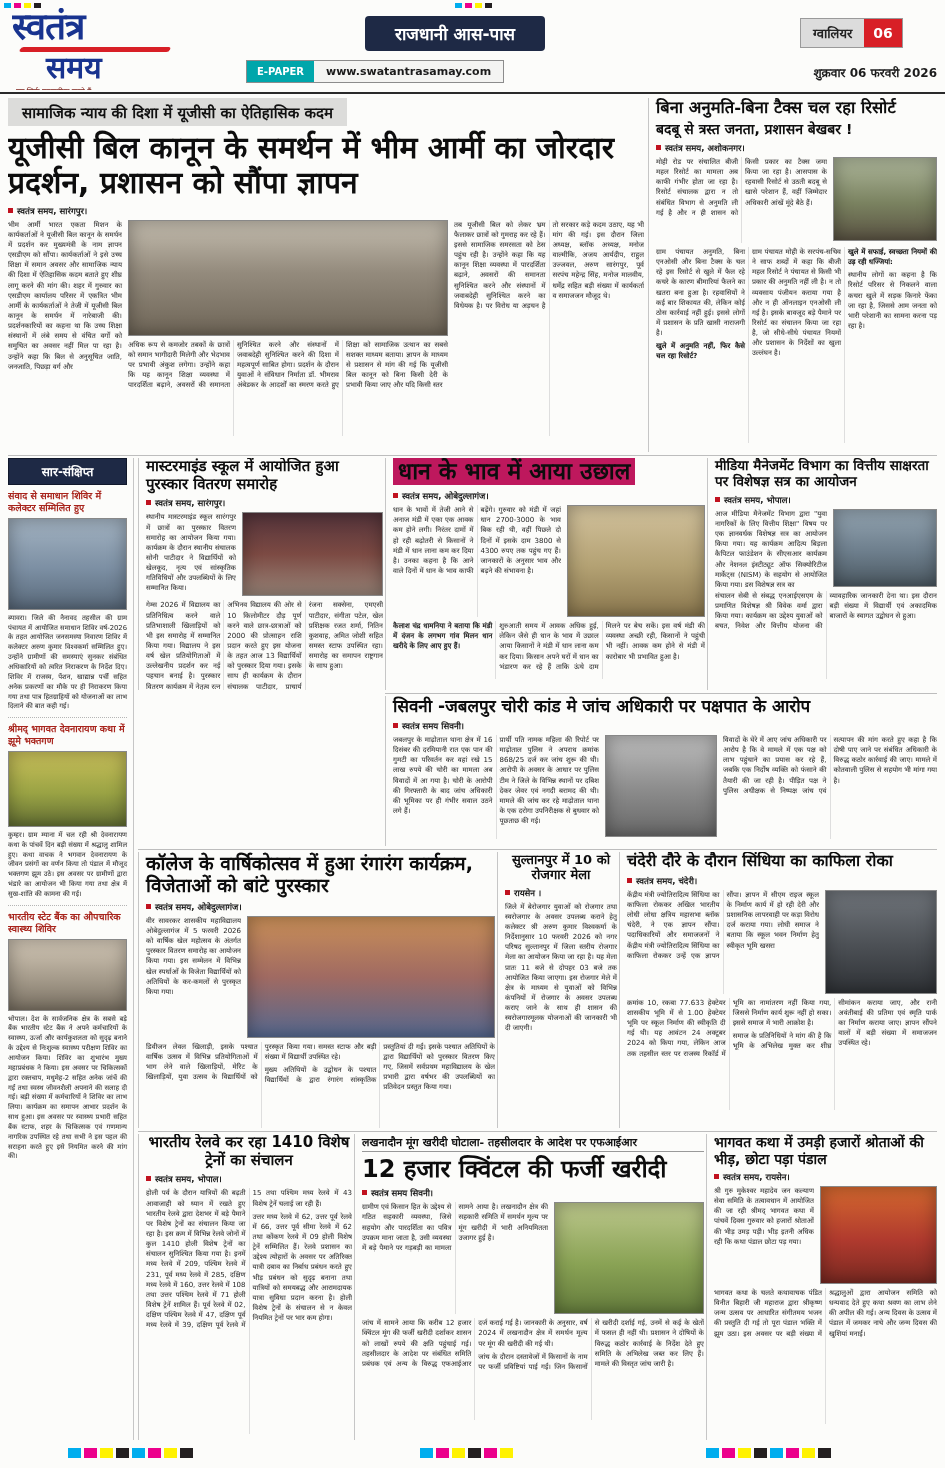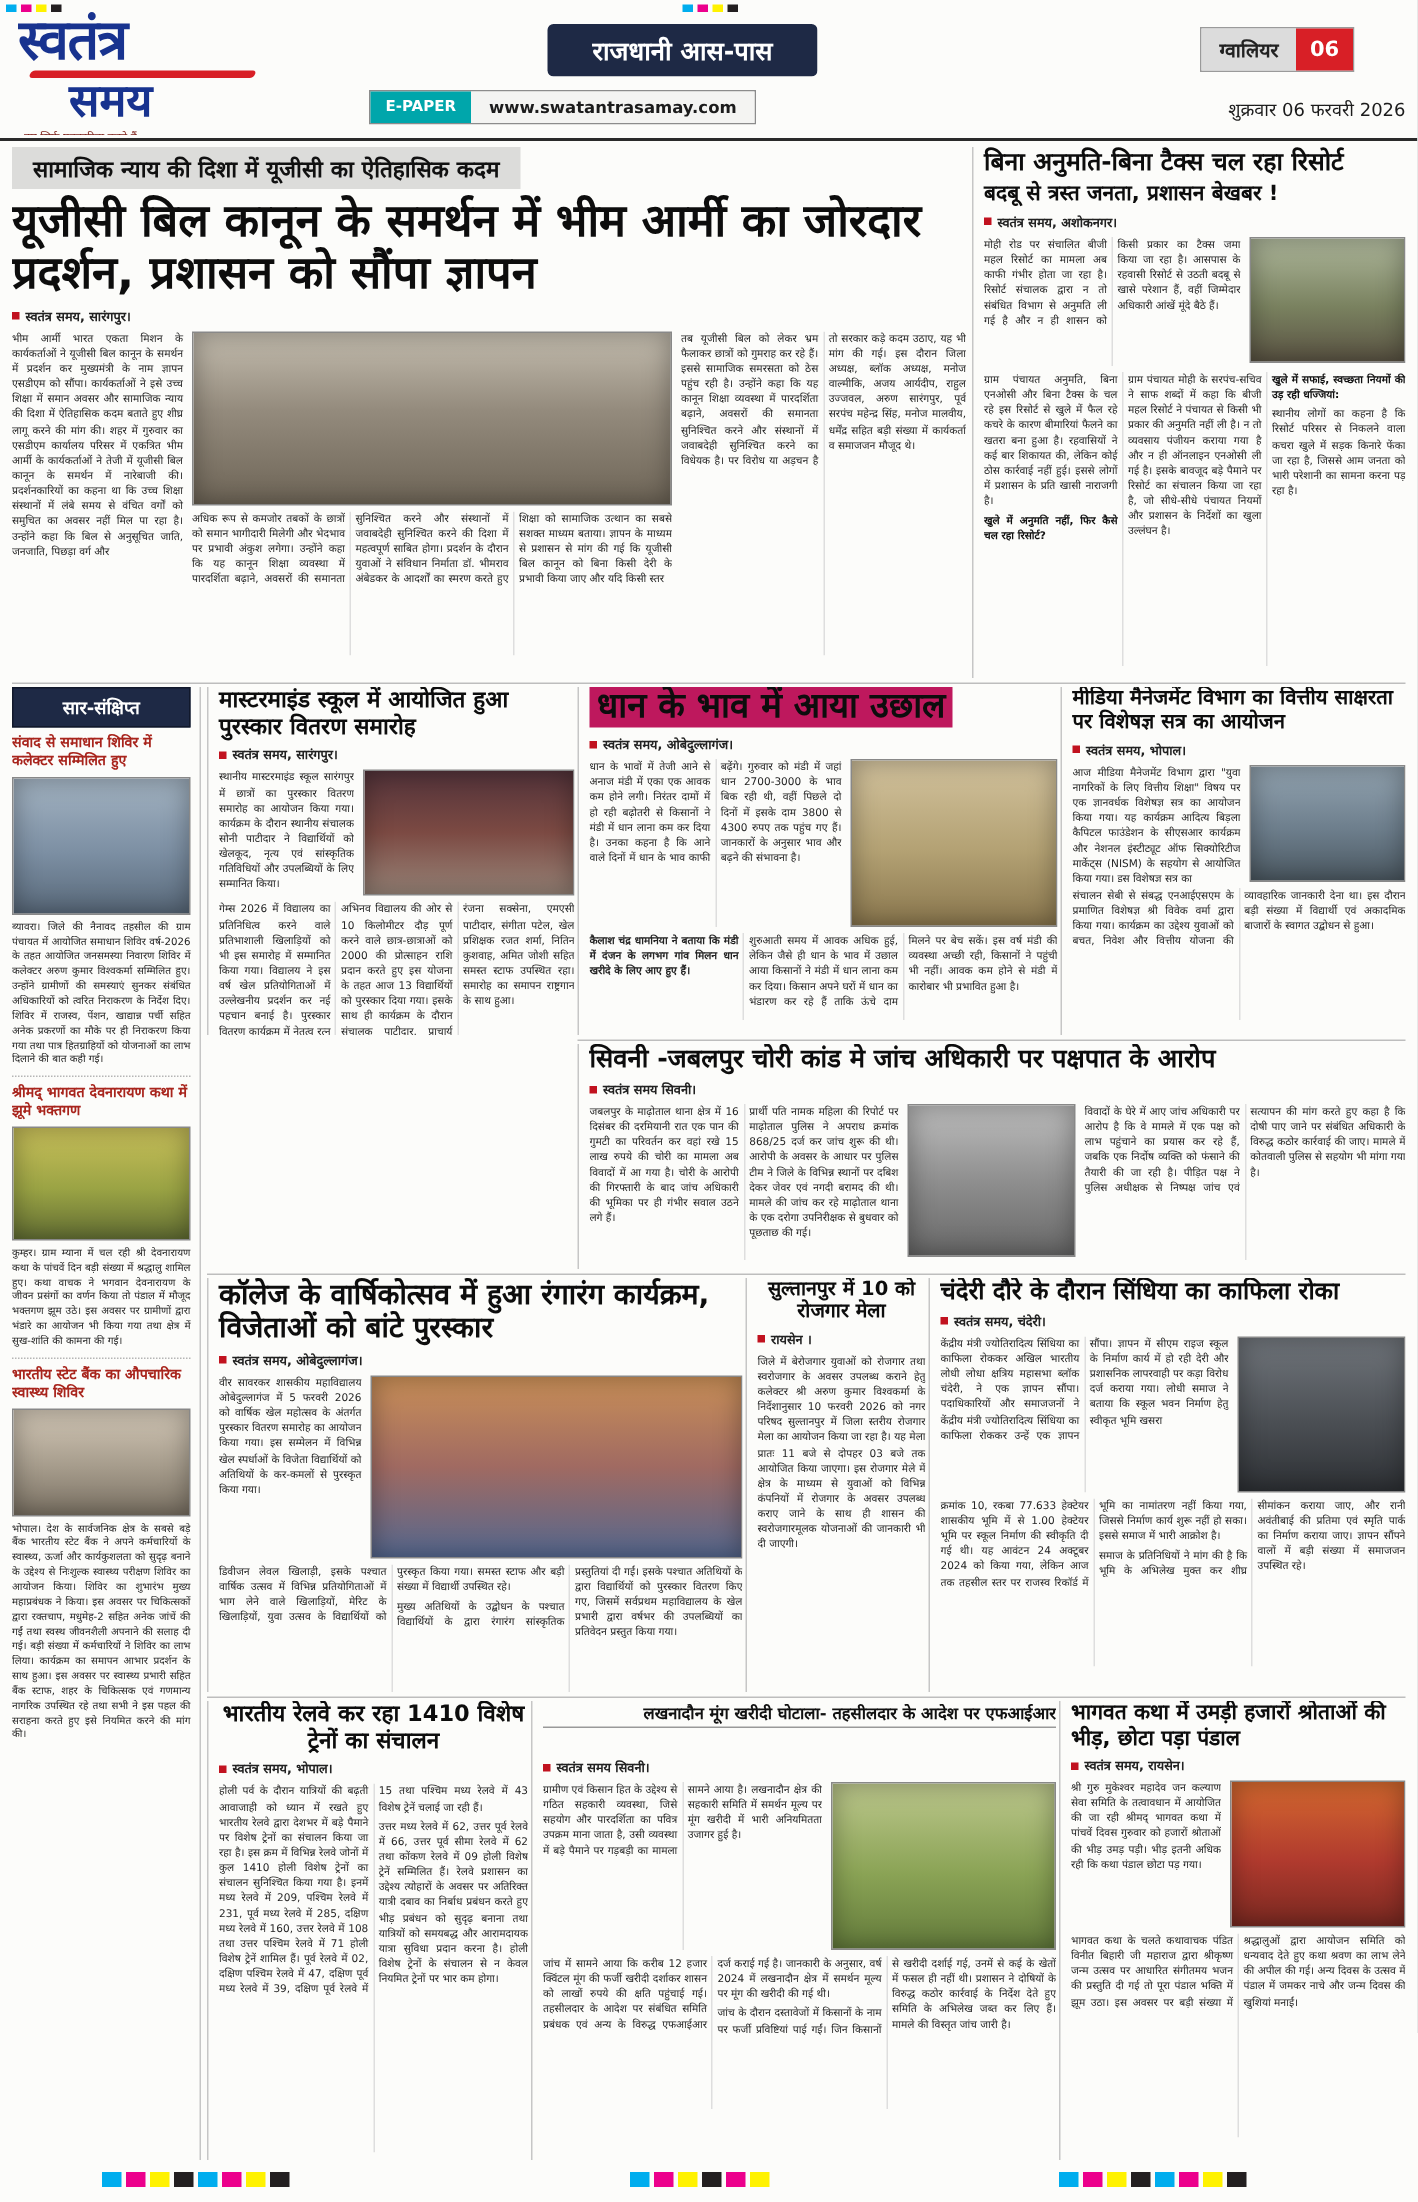--- a/index.html
+++ b/index.html
@@ -13,21 +13,21 @@
   .logo-swoosh{width:150px;height:5px;background:#d81f26;border-radius:3px;transform:skewX(-25deg);margin:2px 0 1px 8px;}
   .logo-l2{font-size:30px;font-weight:800;color:#18338f;line-height:1;margin-left:34px;}
   .logo-tagline{font-size:7.5px;color:#7a1c14;margin-top:3px;margin-left:4px;}
   .section-box{background:#1e2945;color:#fff;font-weight:800;font-size:17px;padding:6px 30px;border-radius:4px;white-space:nowrap;margin-left:35px;}
   .citybar{display:flex;align-items:stretch;border:1px solid #9a9a9a;}
   .city-name{background:#dcdcdc;color:#222;font-weight:800;font-size:13px;padding:5px 12px;display:flex;align-items:center;}
   .page-num{background:#d81f26;color:#fff;font-weight:800;font-size:14px;padding:5px 9px;display:flex;align-items:center;}
   .epaper{display:flex;align-items:stretch;border:1px solid #8c8c8c;}
   .epaper-tag{background:#00a6ab;color:#fff;font-weight:800;font-size:10px;padding:4px 10px;display:flex;align-items:center;}
   .epaper-url{background:#f4f4f2;color:#1c1c1c;font-weight:700;font-size:11px;padding:4px 12px;display:flex;align-items:center;}
-  .dateline{font-size:12px;font-weight:400;color:#1c1c1c;text-align:right;}
+  .dateline{font-size:12px;font-weight:700;color:#1c1c1c;text-align:right;}
   .hr-strong{position:absolute;left:0;top:92px;width:945px;height:2px;background:#2a2a2a;}
   .hr{position:absolute;height:1px;background:#bdbdbd;}
   
   .kicker{display:inline-block;background:#dcdcda;color:#111;font-weight:800;font-size:15px;padding:4px 14px;margin-bottom:4px;}
   .headline{font-weight:800;color:#0d0d0d;line-height:1.18;margin:0 0 4px;}
   .byline{display:flex;align-items:center;font-size:8.5px;font-weight:800;color:#222;margin:2px 0 4px;}
   .byline .sq{width:5px;height:5px;background:#c1121f;display:inline-block;margin-right:4px;flex:none;}
   .body-text{font-size:7px;line-height:1.45;text-align:justify;color:#242424;}
   .cols-2{columns:2;column-gap:7px;column-rule:1px solid #dedede;}
   .cols-3{columns:3;column-gap:7px;column-rule:1px solid #dedede;}
@@ -52,21 +52,21 @@
   .ph-health{background:linear-gradient(180deg,#d2c7b6 0%,#a59b8b 55%,#7b7264 100%);}
   
   .sb{border-right:1px solid #c6c6c6;padding-right:6px;}
   .sb-title{background:#1e2945;color:#fff;font-weight:700;font-size:12px;text-align:center;padding:4px 2px;border:1px solid #11182b;}
   .sb-item{padding:5px 0;}
   .sb-item + .sb-item{border-top:1px dotted #b5b5b5;}
   .sb-head{font-size:9.5px;font-weight:800;color:#a8241c;line-height:1.25;margin:0 0 4px;}
   .sb-body{font-size:6.8px;line-height:1.45;text-align:justify;color:#262626;margin-top:4px;}
   
   .hl-yellow{background:#be185d;padding:1px 5px;box-decoration-break:clone;}
-  .moong-kicker{font-size:11px;font-weight:800;color:#111;border-bottom:1px solid #999;padding-bottom:2px;margin-bottom:20px;text-align:right;}
+  .moong-kicker{font-size:11px;font-weight:800;color:#111;border-bottom:1px solid #999;padding-bottom:2px;margin-bottom:3px;}
   
   .regbar{position:absolute;display:flex;gap:3px;}
   .regbar i{display:block;width:13px;height:10px;}
   .regbar.small i{width:7px;height:5px;}
   .c-c{background:#00adee;}.c-m{background:#ec008c;}.c-y{background:#fff200;}.c-k{background:#231f20;}
 </style>
 </head>
 <body>
 
 <div class="page">
@@ -286,20 +286,21 @@
         <span>स्वतंत्र समय, भोपाल।</span>
       </div>
     <div class="body-text cols-2" style="height:246px;overflow:hidden;">
       <p class="bt-p">होली पर्व के दौरान यात्रियों की बढ़ती आवाजाही को ध्यान में रखते हुए भारतीय रेलवे द्वारा देशभर में बड़े पैमाने पर विशेष ट्रेनों का संचालन किया जा रहा है। इस क्रम में विभिन्न रेलवे जोनों में कुल 1410 होली विशेष ट्रेनों का संचालन सुनिश्चित किया गया है। इनमें मध्य रेलवे में 209, पश्चिम रेलवे में 231, पूर्व मध्य रेलवे में 285, दक्षिण मध्य रेलवे में 160, उत्तर रेलवे में 108 तथा उत्तर पश्चिम रेलवे में 71 होली विशेष ट्रेनें शामिल हैं। पूर्व रेलवे में 02, दक्षिण पश्चिम रेलवे में 47, दक्षिण पूर्व मध्य रेलवे में 39, दक्षिण पूर्व रेलवे में 15 तथा पश्चिम मध्य रेलवे में 43 विशेष ट्रेनें चलाई जा रही हैं।</p>
       <p class="bt-p">उत्तर मध्य रेलवे में 62, उत्तर पूर्व रेलवे में 66, उत्तर पूर्व सीमा रेलवे में 62 तथा कोंकण रेलवे में 09 होली विशेष ट्रेनें सम्मिलित हैं। रेलवे प्रशासन का उद्देश्य त्योहारों के अवसर पर अतिरिक्त यात्री दबाव का निर्बाध प्रबंधन करते हुए भीड़ प्रबंधन को सुदृढ़ बनाना तथा यात्रियों को समयबद्ध और आरामदायक यात्रा सुविधा प्रदान करना है। होली विशेष ट्रेनों के संचालन से न केवल नियमित ट्रेनों पर भार कम होगा।</p>
     </div>
   </div>
 
   <div class="block b-left" style="left:354px;top:1134px;width:350px;height:306px;">
     <div class="moong-kicker">लखनादौन मूंग खरीदी घोटाला- तहसीलदार के आदेश पर एफआईआर</div>
+    <h2 class="headline" style="font-size:24px;">12 हजार क्विंटल की फर्जी खरीदी</h2>
     <div class="byline">
         <span class="sq"></span>
         <span>स्वतंत्र समय सिवनी।</span>
       </div>
     <div class="row">
       <div class="body-text cols-2" style="width:186px;flex:none;height:112px;overflow:hidden;">ग्रामीण एवं किसान हित के उद्देश्य से गठित सहकारी व्यवस्था, जिसे सहयोग और पारदर्शिता का पवित्र उपक्रम माना जाता है, उसी व्यवस्था में बड़े पैमाने पर गड़बड़ी का मामला सामने आया है। लखनादौन क्षेत्र की सहकारी समिति में समर्थन मूल्य पर मूंग खरीदी में भारी अनियमितता उजागर हुई है।</div>
       <div class="photo ph-moong" style="flex:1;height:112px;"></div>
     </div>
     <div class="body-text cols-3" style="height:102px;overflow:hidden;">
       <p class="bt-p">जांच में सामने आया कि करीब 12 हजार क्विंटल मूंग की फर्जी खरीदी दर्शाकर शासन को लाखों रुपये की क्षति पहुंचाई गई। तहसीलदार के आदेश पर संबंधित समिति प्रबंधक एवं अन्य के विरुद्ध एफआईआर दर्ज कराई गई है। जानकारी के अनुसार, वर्ष 2024 में लखनादौन क्षेत्र में समर्थन मूल्य पर मूंग की खरीदी की गई थी।</p>

